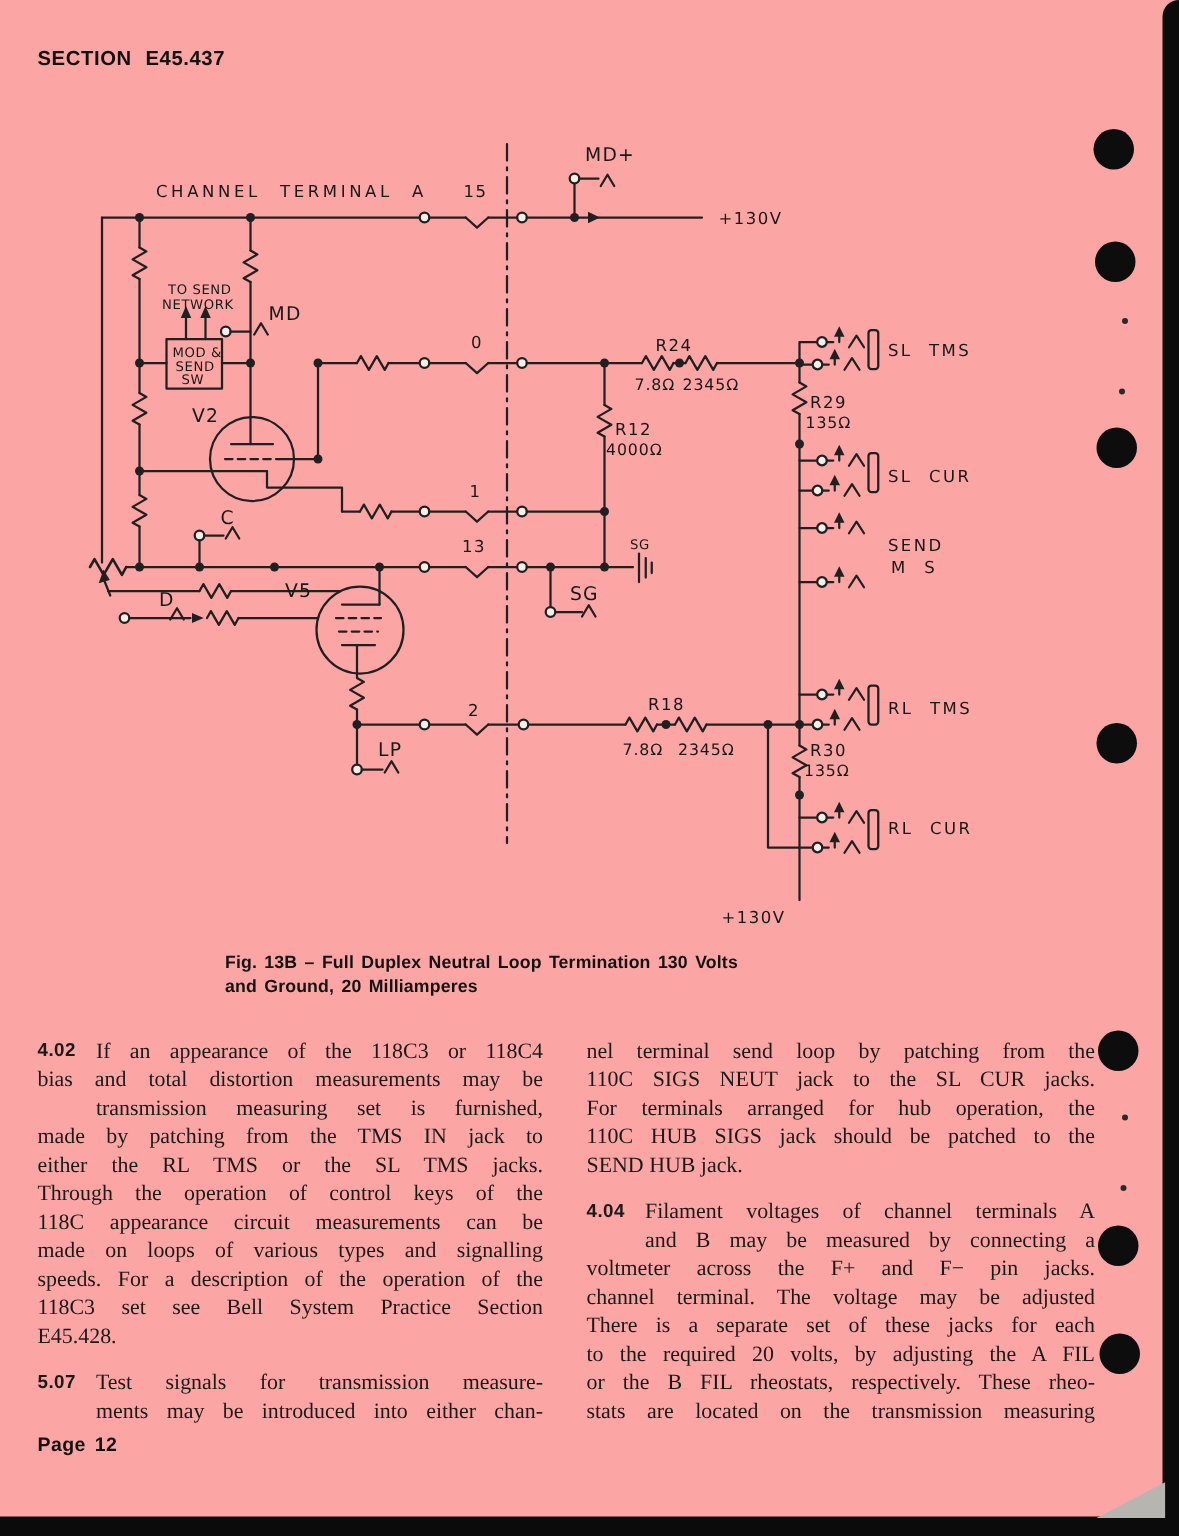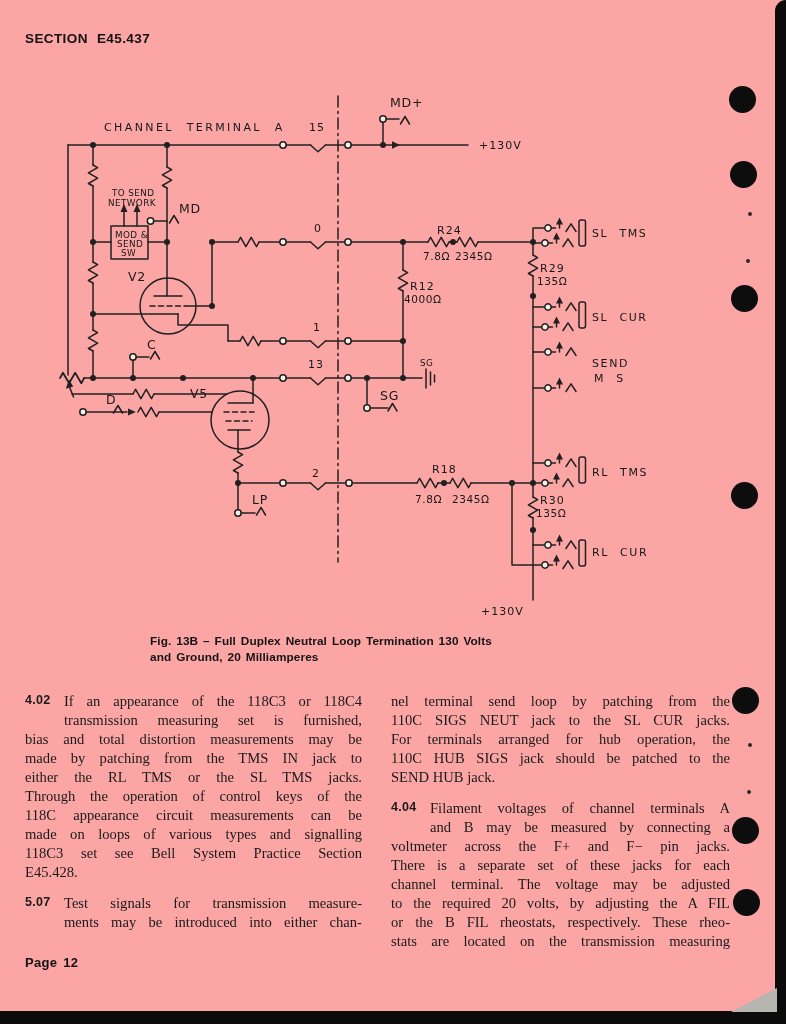--- a/index.html
+++ b/index.html
@@ -308,49 +308,50 @@
   </svg>
 
   <div class="caption">
     <div>Fig. 13B – Full Duplex Neutral Loop Termination 130 Volts</div>
     <div>and Ground, 20 Milliamperes</div>
   </div>
 
   <div class="col col1">
       <div class="para">
         <div class="tline ind"><span class="pnum">4.02</span>If an appearance of the 118C3 or 118C4</div>
+        <div class="tline">bias and total distortion measurements may be</div>
         <div class="tline ind">transmission measuring set is furnished,</div>
-        <div class="tline">bias and total distortion measurements may be</div>
         <div class="tline">made by patching from the TMS IN jack to</div>
         <div class="tline">either the RL TMS or the SL TMS jacks.</div>
         <div class="tline">Through the operation of control keys of the</div>
         <div class="tline">118C appearance circuit measurements can be</div>
         <div class="tline">made on loops of various types and signalling</div>
+        <div class="tline">speeds. For a description of the operation of the</div>
         <div class="tline">118C3 set see Bell System Practice Section</div>
         <div class="tline end">E45.428.</div>
       </div>
       <div class="para">
         <div class="tline ind"><span class="pnum">5.07</span>Test signals for transmission measure-</div>
         <div class="tline ind">ments may be introduced into either chan-</div>
       </div>
     </div>
   <div class="col col2">
       <div class="para">
         <div class="tline">nel terminal send loop by patching from the</div>
         <div class="tline">110C SIGS NEUT jack to the SL CUR jacks.</div>
         <div class="tline">For terminals arranged for hub operation, the</div>
         <div class="tline">110C HUB SIGS jack should be patched to the</div>
         <div class="tline end">SEND HUB jack.</div>
       </div>
       <div class="para">
         <div class="tline ind"><span class="pnum">4.04</span>Filament voltages of channel terminals A</div>
         <div class="tline ind">and B may be measured by connecting a</div>
         <div class="tline">voltmeter across the F+ and F− pin jacks.</div>
+        <div class="tline">channel terminal. The voltage may be adjusted</div>
         <div class="tline">There is a separate set of these jacks for each</div>
-        <div class="tline">channel terminal. The voltage may be adjusted</div>
         <div class="tline">to the required 20 volts, by adjusting the A FIL</div>
         <div class="tline">or the B FIL rheostats, respectively. These rheo-</div>
         <div class="tline">stats are located on the transmission measuring</div>
       </div>
     </div>
 
   <div class="footer">Page 12</div>
 
   <div class="edge-right"></div>
   <div class="edge-bottom"></div>

